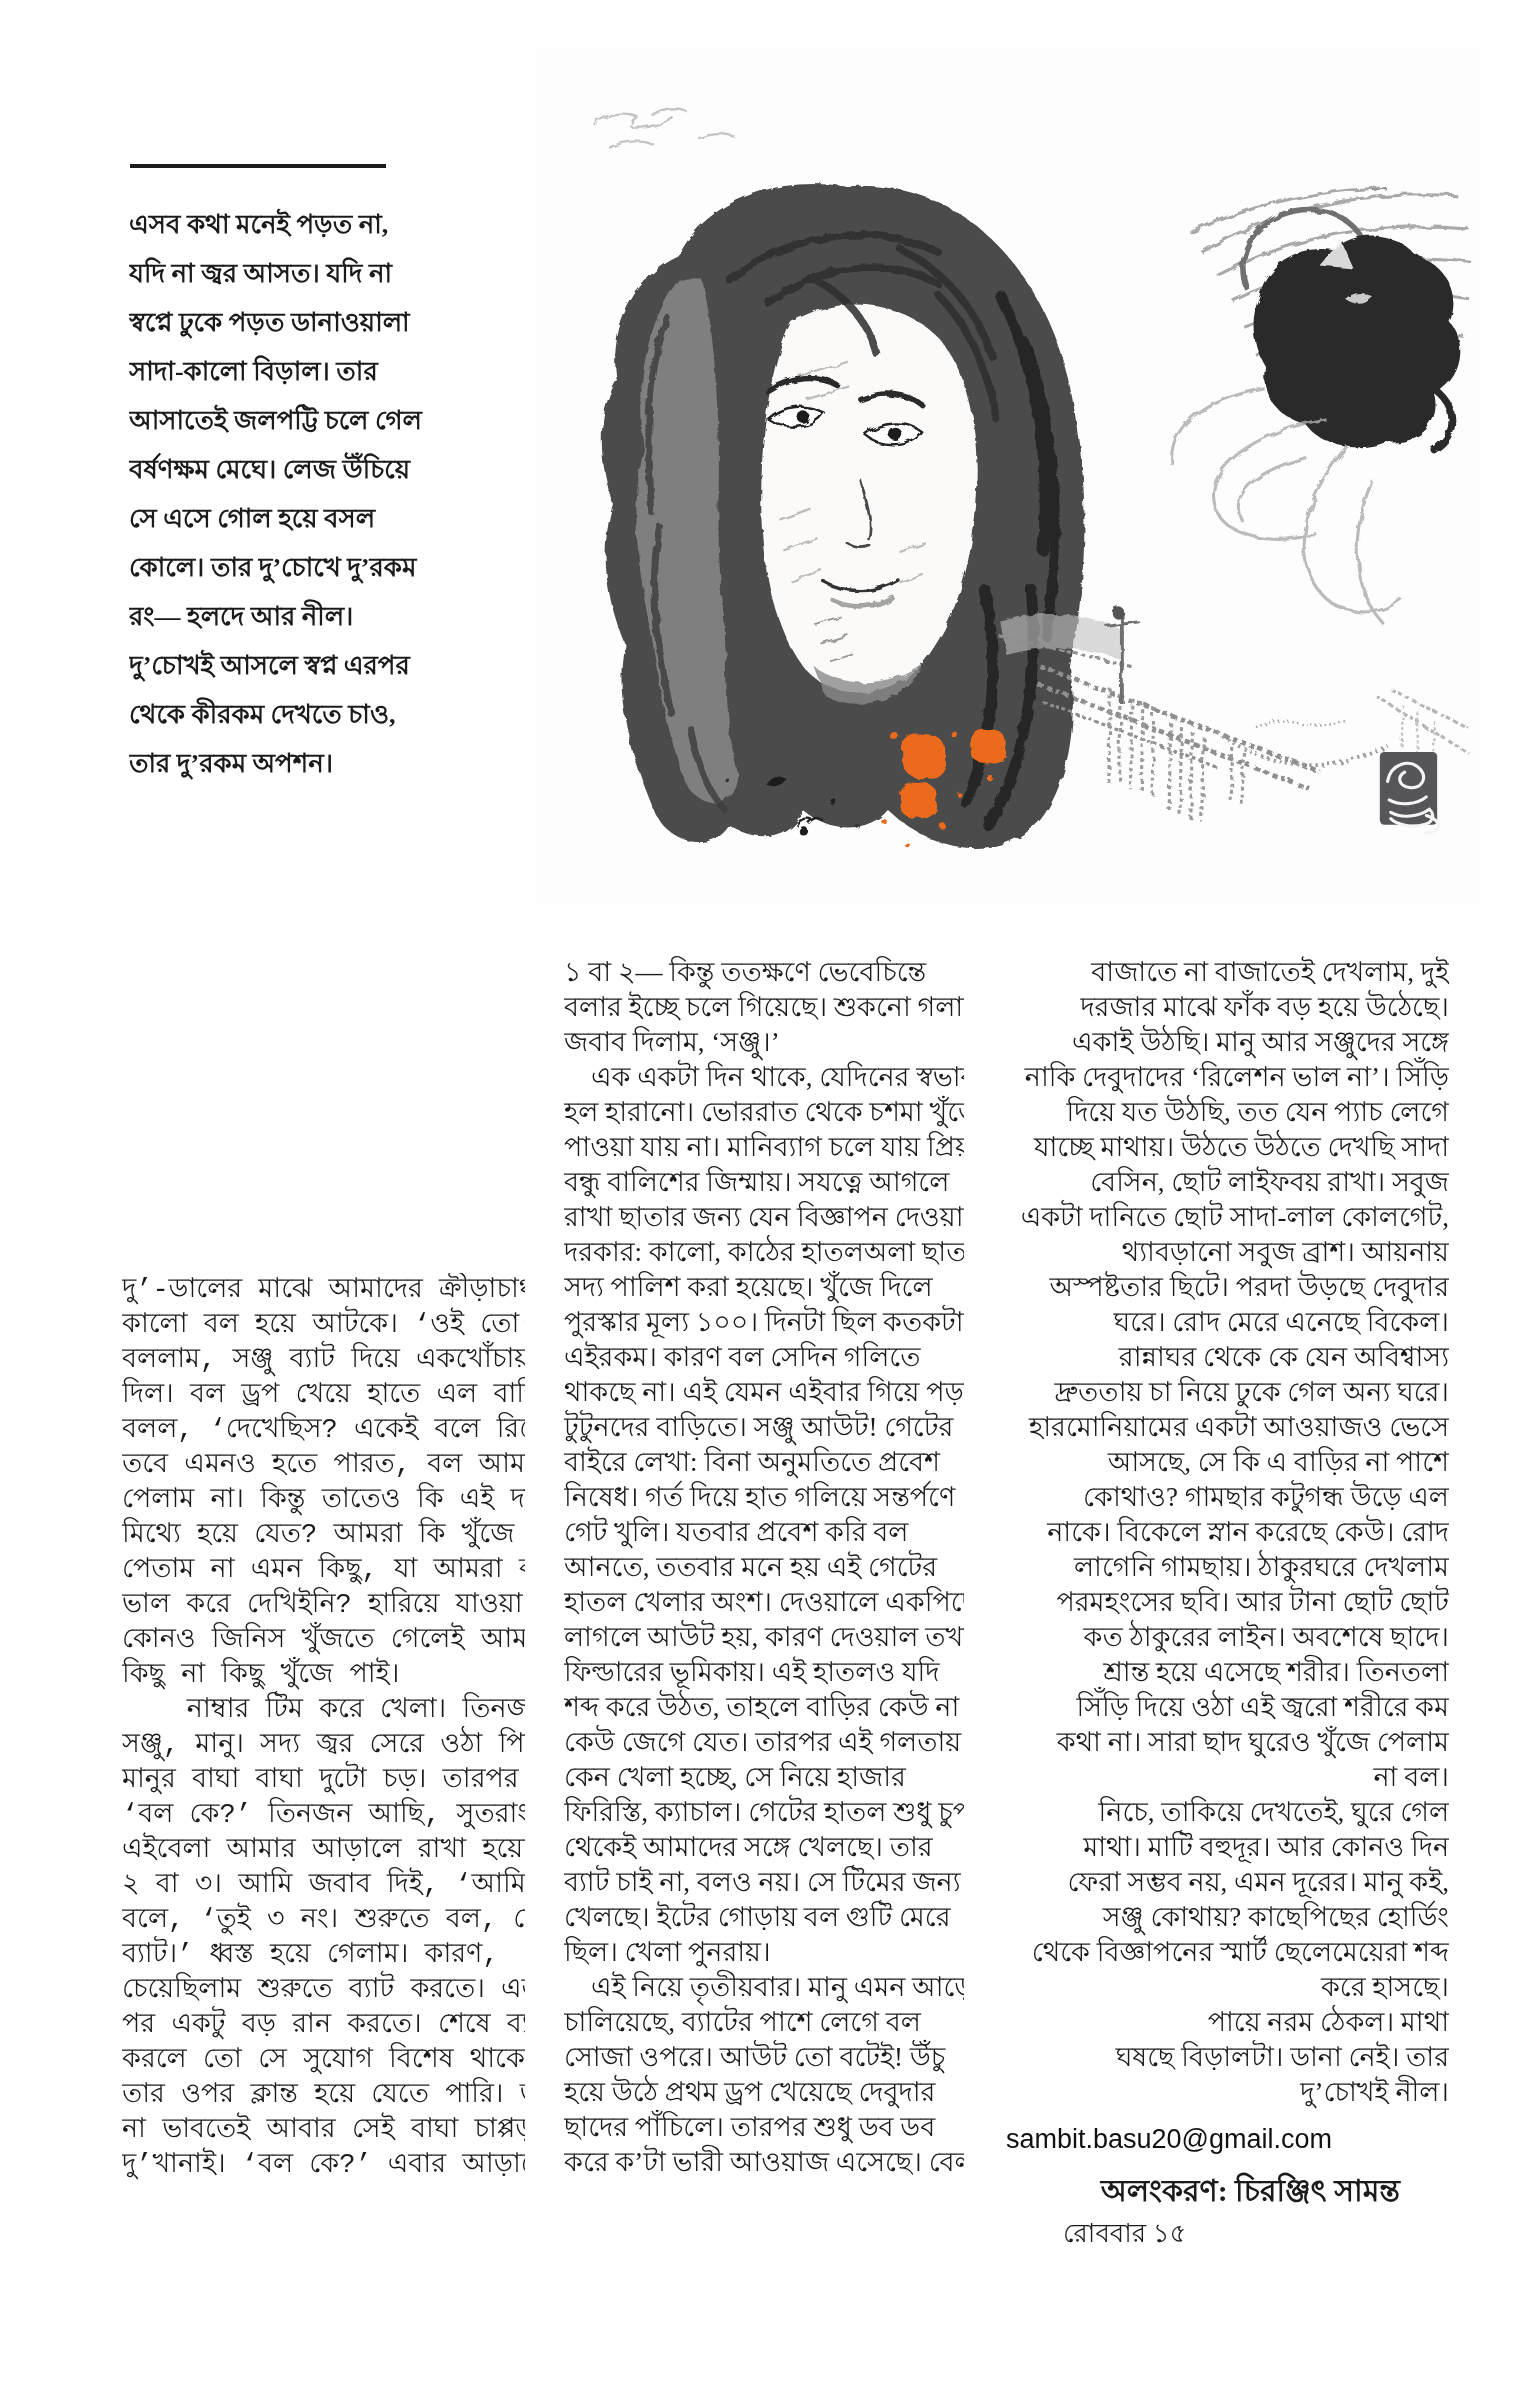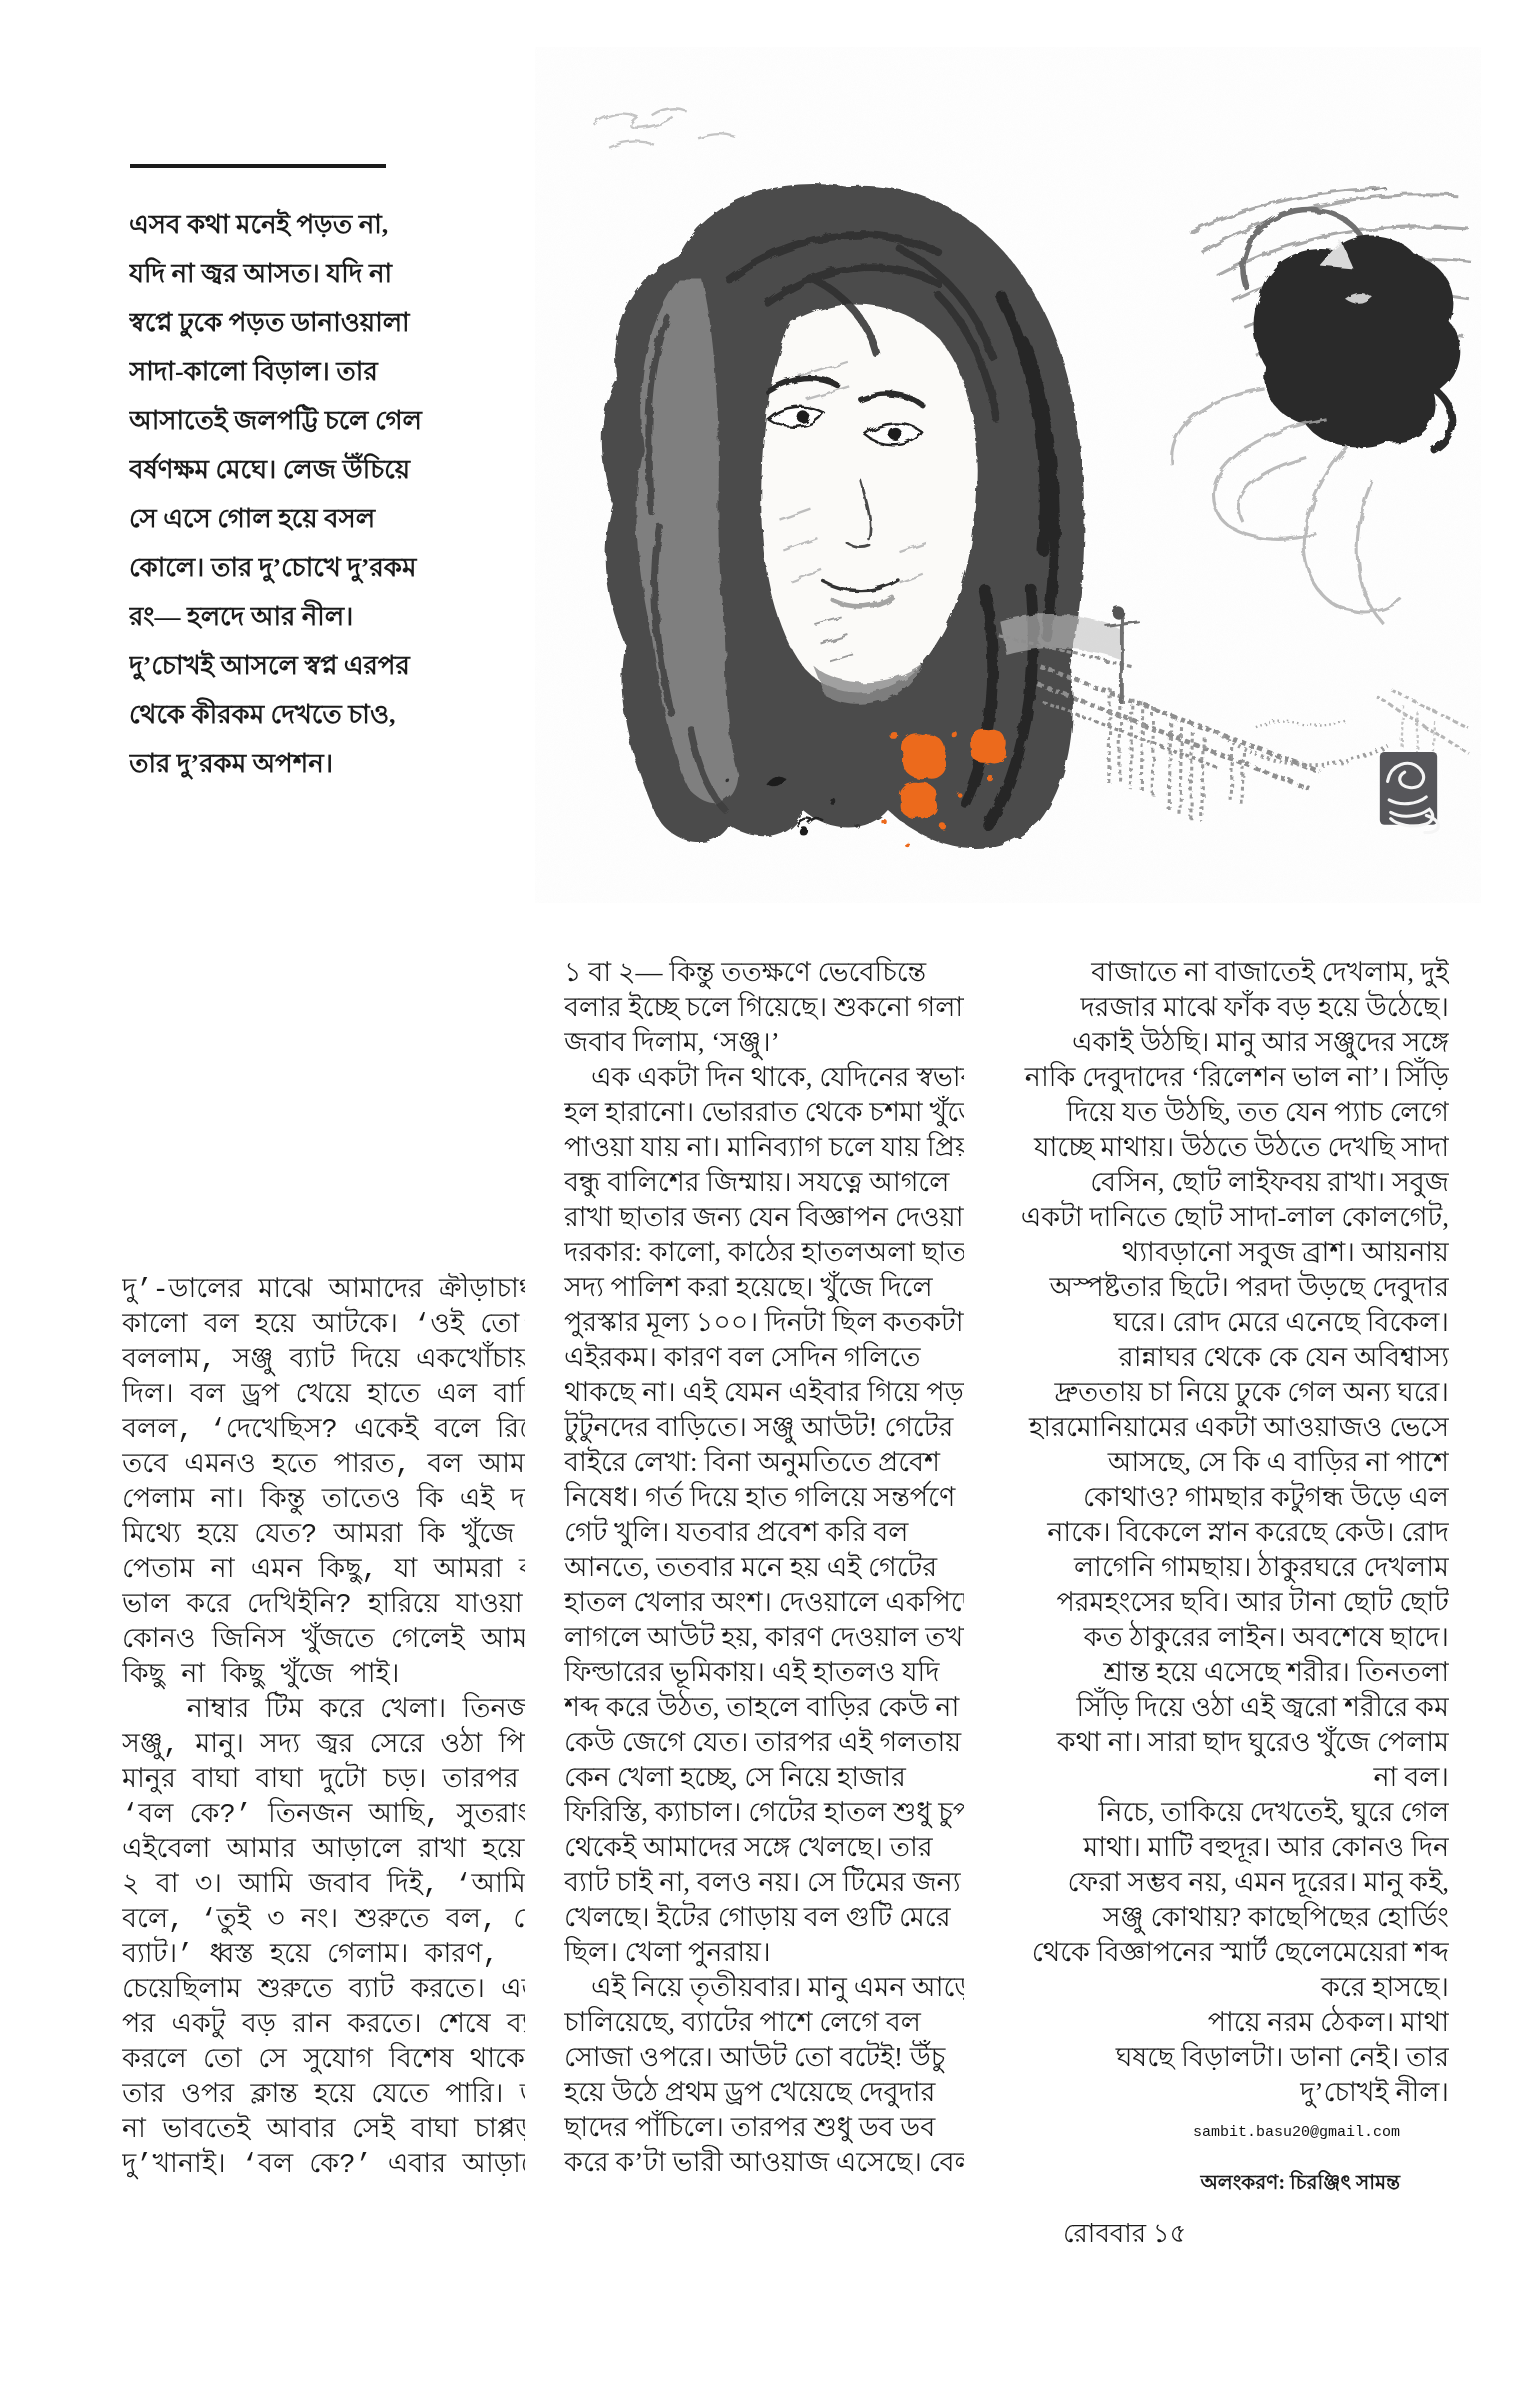--- a/index.html
+++ b/index.html
@@ -12,26 +12,26 @@
     position:absolute;left:129px;top:200px;width:422px;height:620px;
     font-size:26px;line-height:49px;font-weight:700;white-space:pre;overflow:hidden;
   }
   .col{
     position:absolute;font-size:27px;line-height:35px;white-space:pre;overflow:hidden;
   }
   .col1{left:122px;top:1273px;width:403px;height:922px;font-family:Liberation Mono, monospace;}
   .col2{left:564px;top:955px;width:400px;height:1232px;}
   .col3{left:1006px;top:955px;width:443px;height:1163px;text-align:right;}
   .email{
-    position:absolute;left:1006px;top:2124px;width:394px;text-align:right;
-    font-family:Liberation Mono, monospace;font-size:15px;color:#111;
+    position:absolute;left:1006px;top:2124px;width:394px;
+    font-family:Liberation Sans, sans-serif;font-size:27px;color:#111;
   }
   .credit{
     position:absolute;left:1006px;top:2167px;width:394px;text-align:right;
-    font-size:20px;font-weight:700;
+    font-size:30px;font-weight:700;
   }
   .folio{
     position:absolute;left:1063px;top:2213px;width:316px;text-align:left;font-size:26px;
   }
   .illustration{position:absolute;left:535px;top:47px;width:946px;height:856px;margin:0;}
   .illustration svg{display:block;width:100%;height:100%;}
 </style>
 </head>
 <body>
 

